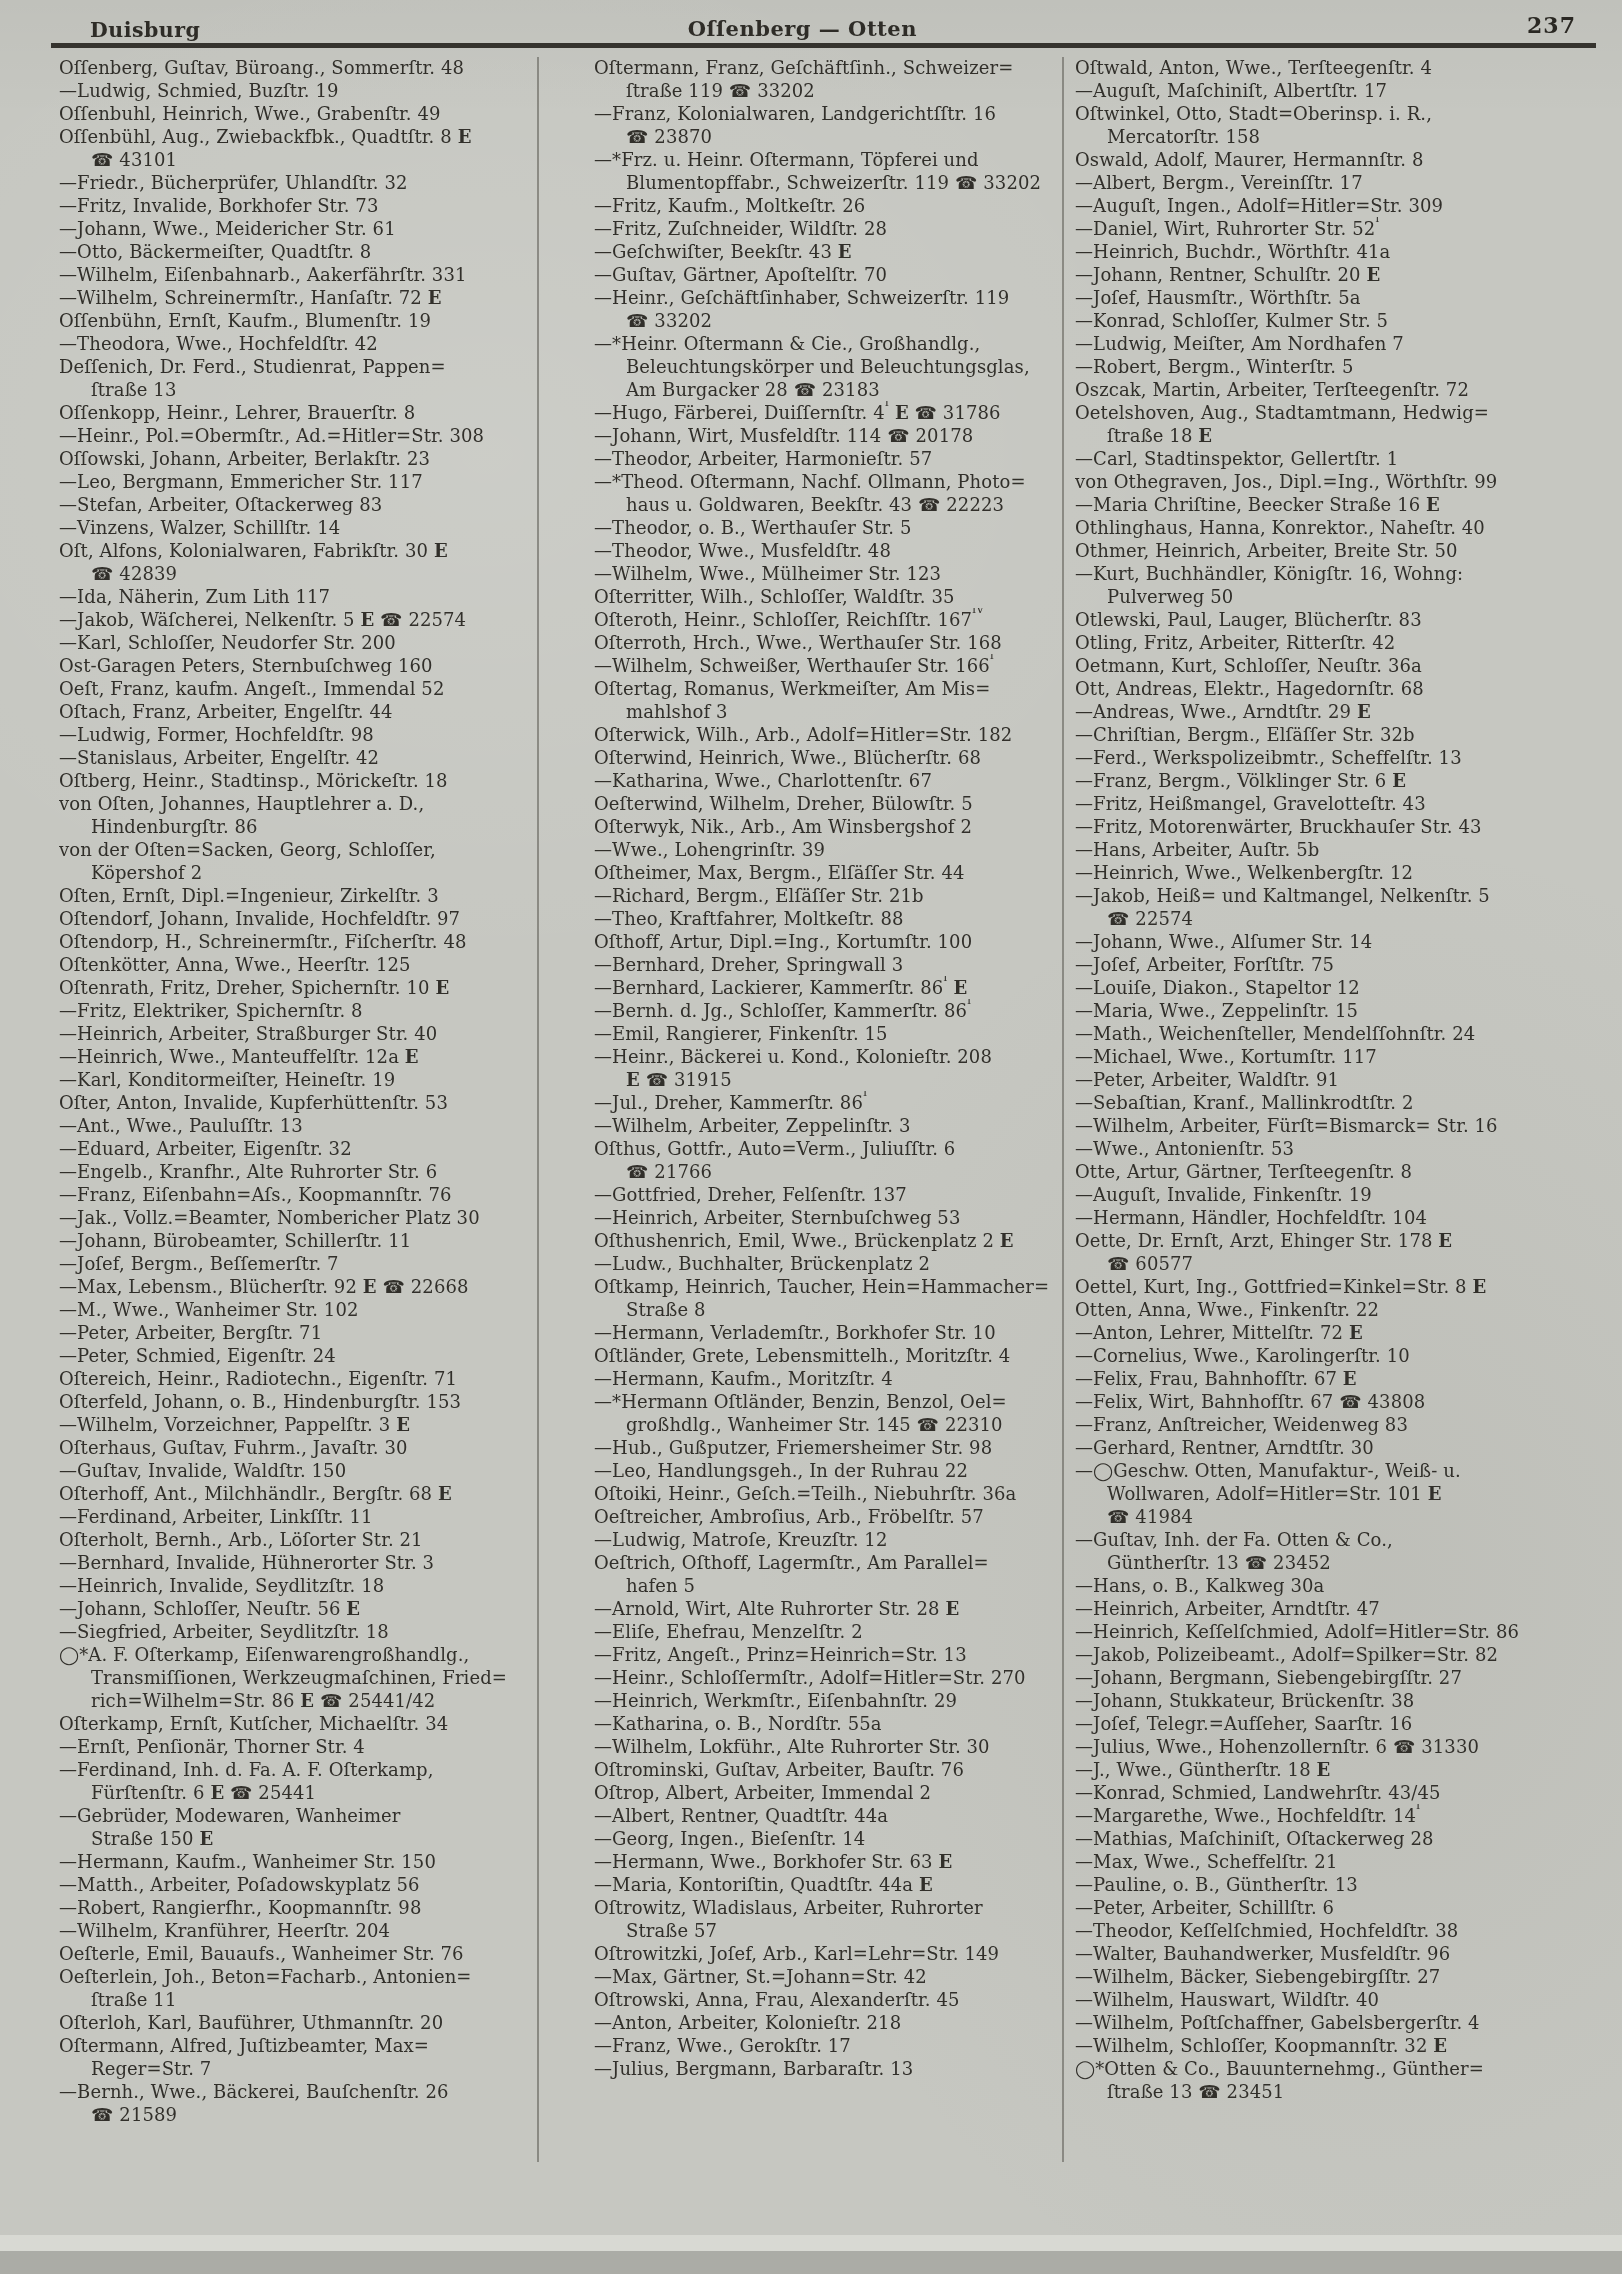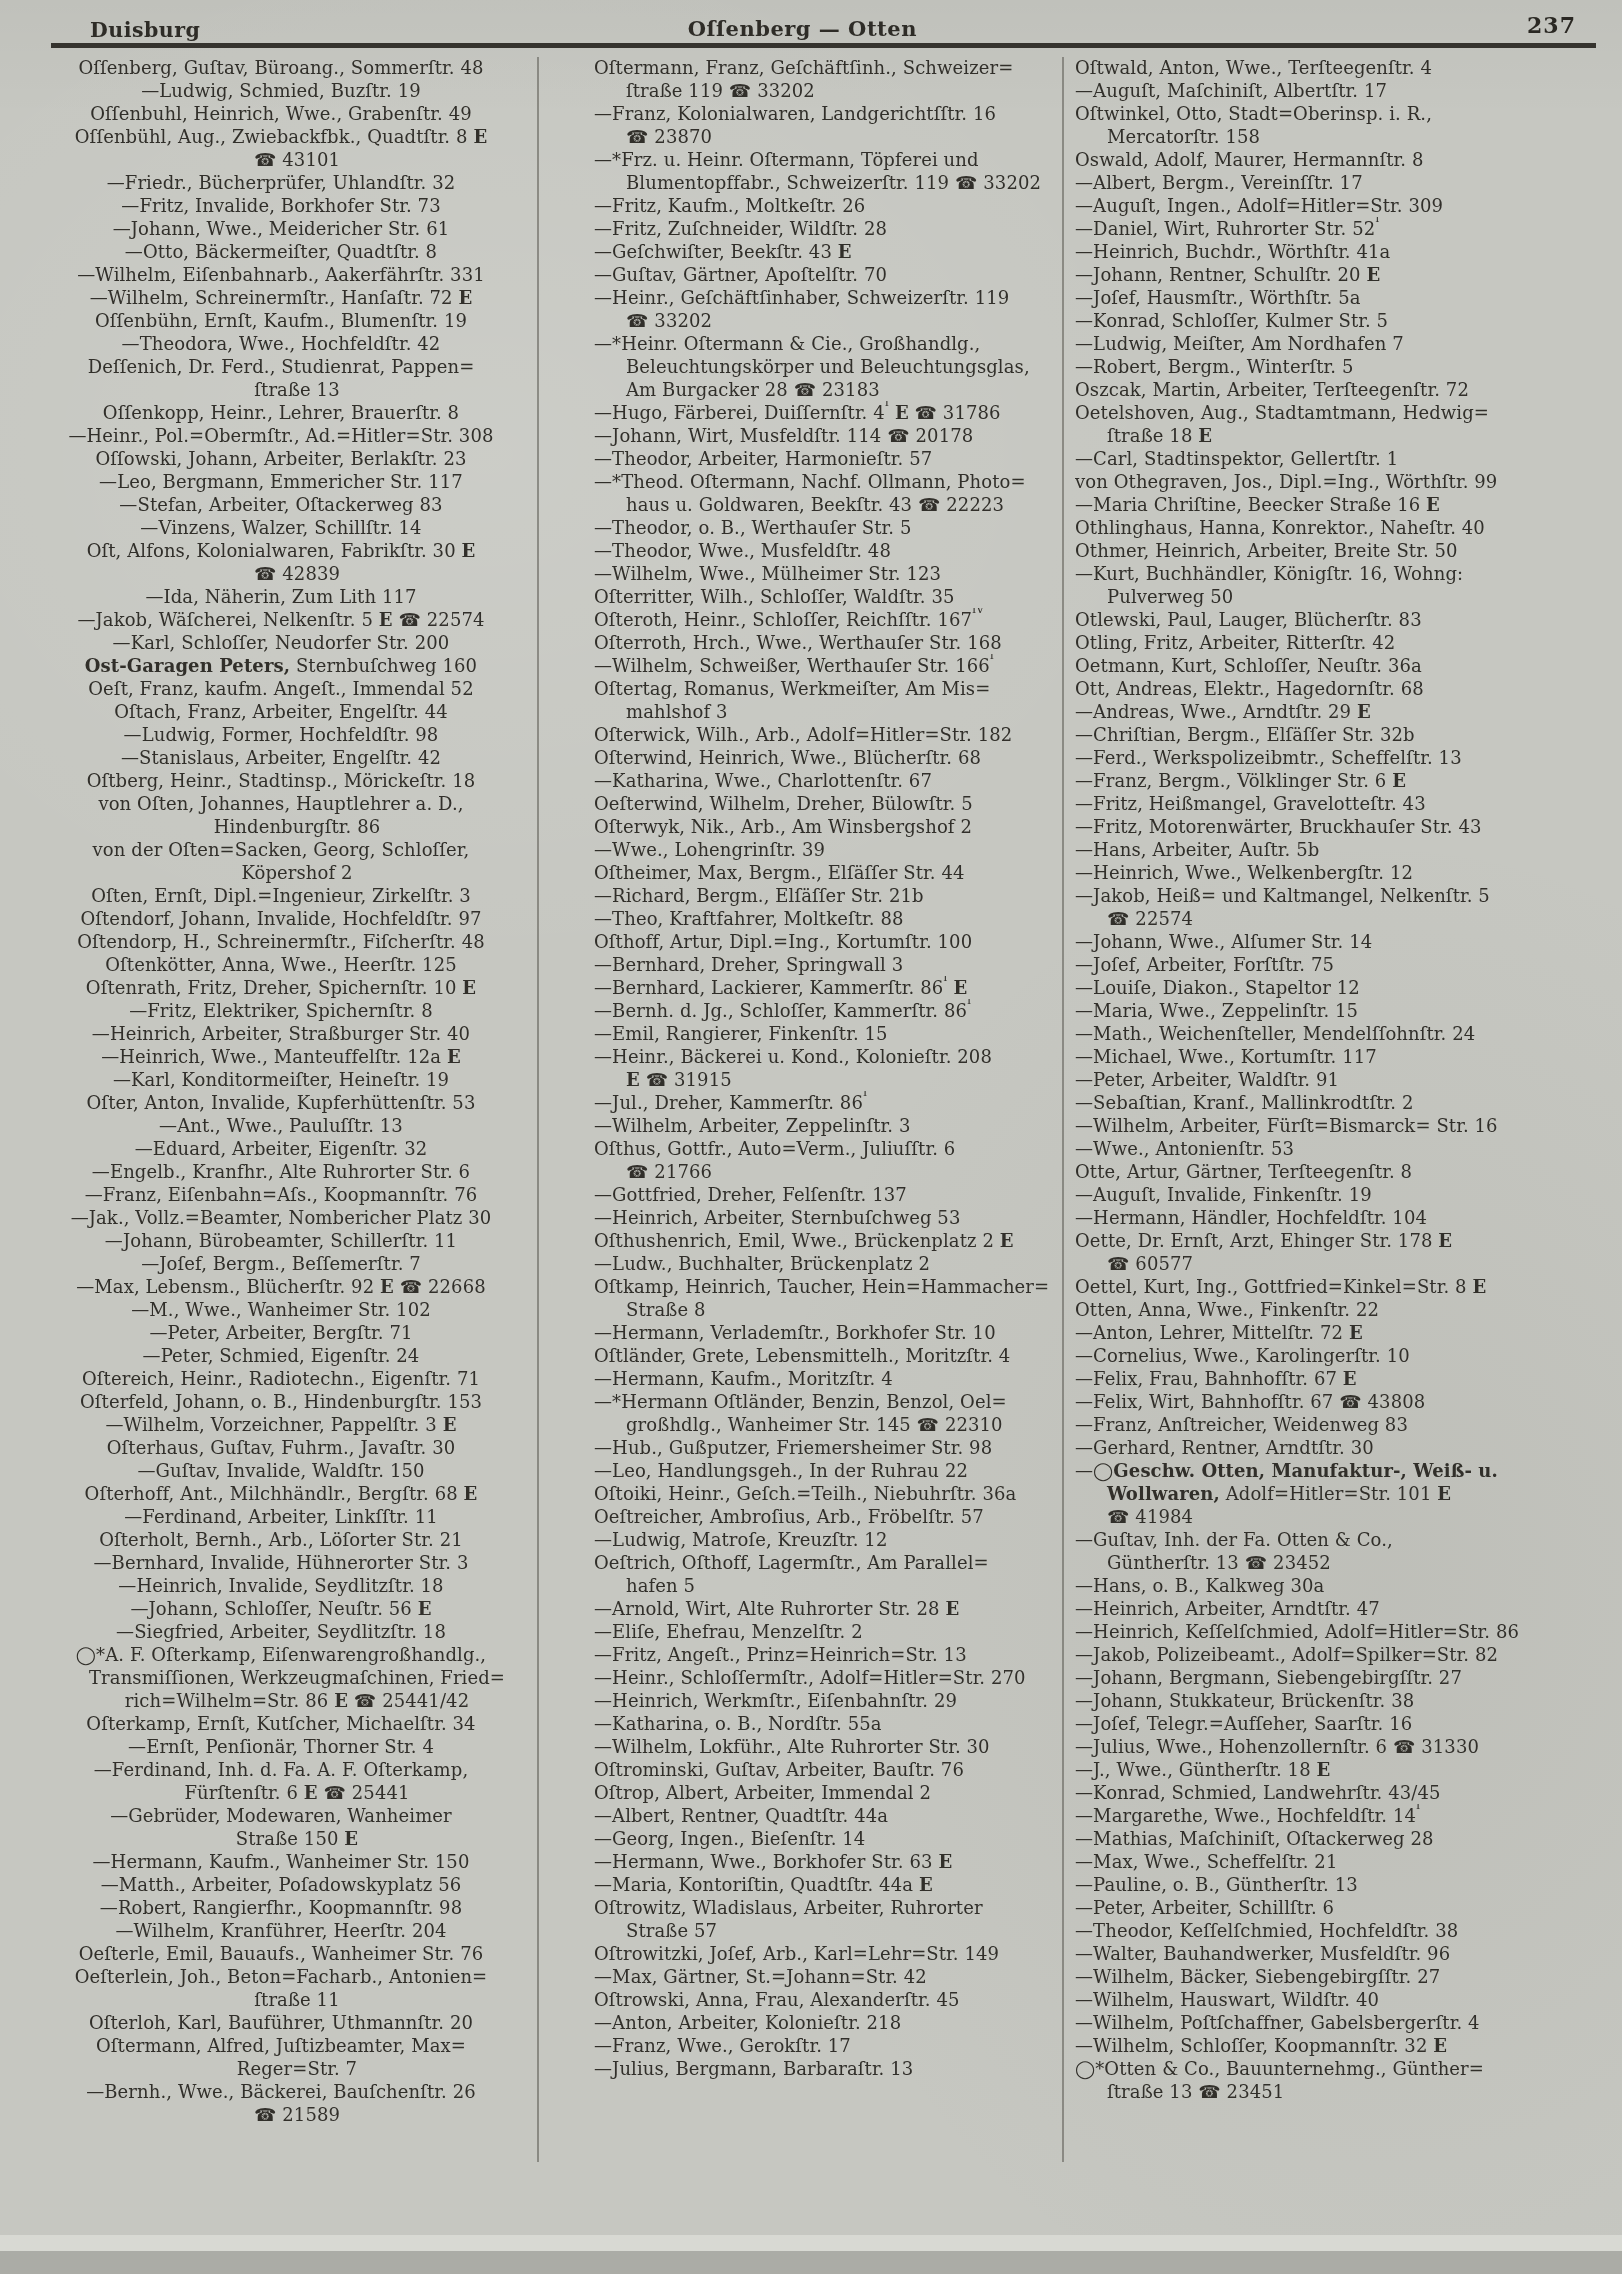--- a/index.html
+++ b/index.html
@@ -36,26 +36,26 @@
     position:absolute;left:51px;top:43px;width:1545px;height:4.9px;background:#35332e;
   }
   .vrule{position:absolute;top:57px;height:2105px;width:2px;background:rgba(90,88,80,0.55);}
   #column-rule-1{left:537px;}
   #column-rule-2{left:1062px;}
 
   .col{
     position:absolute;top:56px;color:#312f2a;font-size:18px;line-height:23px;
     letter-spacing:0.1px;
   }
-  #column-1{left:43px;width:476px;text-align:center;}
+  #column-1{left:59px;width:476px;}
   #column-2{left:554px;width:505px;margin-left:40px;}
   #column-3{left:1075px;width:521px;}
   .line{white-space:nowrap;overflow:hidden;height:23px;}
   .line.cont{padding-left:32px;}
-  .line b{font-family:"DejaVu Serif", serif;font-weight:bold;}
+  .line b{font-family:"DejaVu Serif", serif;font-weight:normal;}
   .line sup{font-size:10.7px;line-height:0;position:relative;top:-5.9px;letter-spacing:0;}
   .line .em{font-weight:bold;}
 </style>
 </head>
 <body>
 
 <div id="paper-texture"></div>
 
 <div class="hdr-city">Duisburg</div>
 <div class="hdr-range">Oſſenberg — Otten</div>

